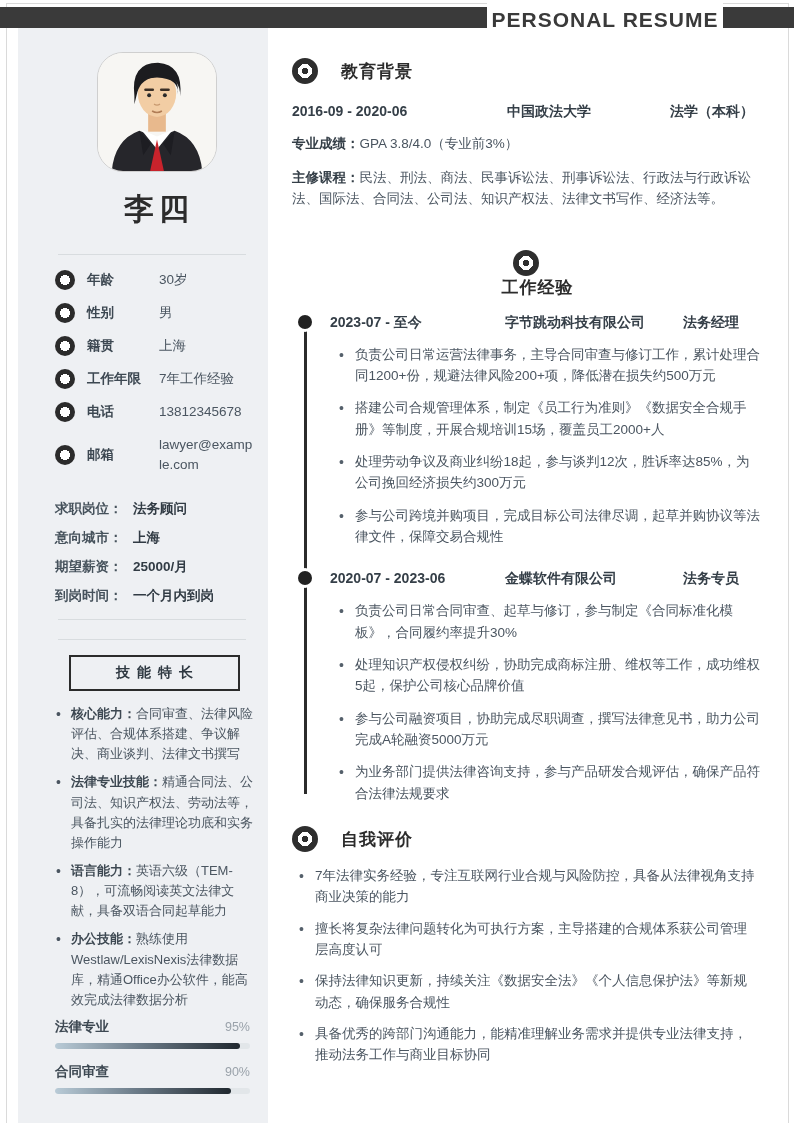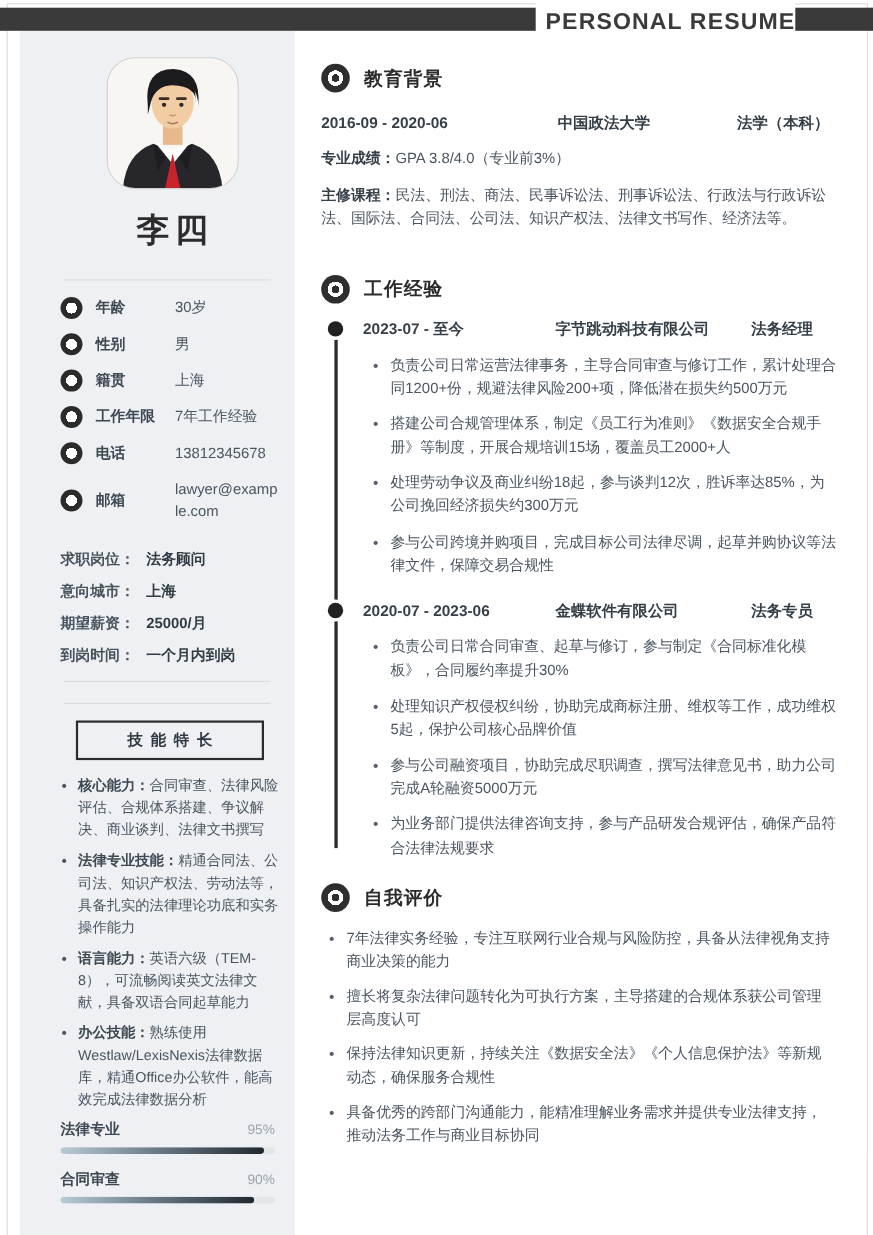--- a/index.html
+++ b/index.html
@@ -4,21 +4,21 @@
 <style>
   * { margin:0; padding:0; box-sizing:border-box; }
   html,body { background:#fff; }
   body { font-family:"Liberation Sans","DejaVu Sans",sans-serif; }
   .page { position:relative; width:794px; height:1123px; background:#fff; overflow:hidden; margin:0 auto; }
   .frame { position:absolute; left:6px; top:3px; right:5px; bottom:-6px; border:1px solid #dadada; pointer-events:none; }
 
   
   .band { position:absolute; left:0; top:7px; width:794px; height:21px; background:#3a3a3a; }
   .band-notch { position:absolute; left:487px; top:0; width:236px; height:40px; background:#fff;
-                display:flex; align-items:center; justify-content:flex-end; }
+                display:flex; align-items:center; justify-content:center; }
   .band-title { font-size:21px; font-weight:bold; color:#3a3a3a; letter-spacing:1px; }
 
   
   .sidebar { position:absolute; left:18px; top:28px; width:250px; height:1095px; background:#eef0f3;
              padding:24px 10px 0 37px; }
   .photo-wrap { width:120px; height:120px; margin:0 auto; border-radius:26px; background:#f8f8f6;
                 border:1px solid #cfcfcf; overflow:hidden; }
   .name { text-align:center; margin-top:17px; font-size:30px; font-weight:bold; color:#2c2c2c; letter-spacing:5px; padding-left:5px; }
   .side-div { border-top:1px solid #d8dcdf; margin:24px 12px 0 3px; }
   .info-list { margin-top:15px; }
@@ -45,28 +45,28 @@
   .bar-label { font-size:13.5px; font-weight:bold; color:#3d4852; }
   .bar-pct { font-size:12.5px; color:#9aa2aa; }
   .bar-track { margin-top:7px; height:6px; border-radius:3px; background:#e2e6e9; overflow:hidden; }
   .bar-fill { height:6px; border-radius:3px; background:linear-gradient(90deg,#b9cbd7 0%,#6d7d8a 45%,#20282f 100%); }
 
   
   .main { position:absolute; left:268px; top:28px; width:520px; padding:30px 28px 0 24px; background:#fff; }
   .section-head { display:flex; align-items:center; }
   .donut-lg { flex:none; width:26px; height:26px; border-radius:50%;
               background:radial-gradient(circle,#2e2e2e 0 3.5px,#ffffff 3.5px 7px,#2e2e2e 7px); }
-  .section-title { margin-left:13px; font-size:17px; font-weight:bold; color:#2c2c2c; letter-spacing:1px; }
+  .section-title { margin-left:23px; font-size:17px; font-weight:bold; color:#2c2c2c; letter-spacing:1px; }
   .edu-row { display:flex; width:462px; margin-top:19px; font-size:14px; font-weight:bold; color:#353f48; }
   .edu-period { width:215px; }
   .edu-school { flex:1; }
   .edu-degree { text-align:right; }
   .text-line { margin-top:12px; font-size:13.5px; color:#4a5560; line-height:1.6; }
   .text-line b { color:#353f48; }
-  .sec-gap { margin-top:40px; }
+  .sec-gap { margin-top:40px;flex-direction:column; }
   .jobs { position:relative; margin-top:14px; padding-left:38px; }
   .timeline-line { position:absolute; left:12px; top:16px; bottom:10px; width:3px; background:#2b2b2b; }
   .job { margin-bottom:22px; }
   .job-header { position:relative; display:flex; width:409px; font-size:14px; font-weight:bold; color:#353f48; line-height:19px; }
   .job-dot { position:absolute; left:-32px; top:2px; width:14px; height:14px; border-radius:50%;
              background:#222; box-shadow:0 0 0 3px #fff; }
   .job-period { width:175px; }
   .job-company { flex:1; }
   .job-role { text-align:right; }
   .bullets { list-style:none; margin-top:12px; padding-left:8px; }

